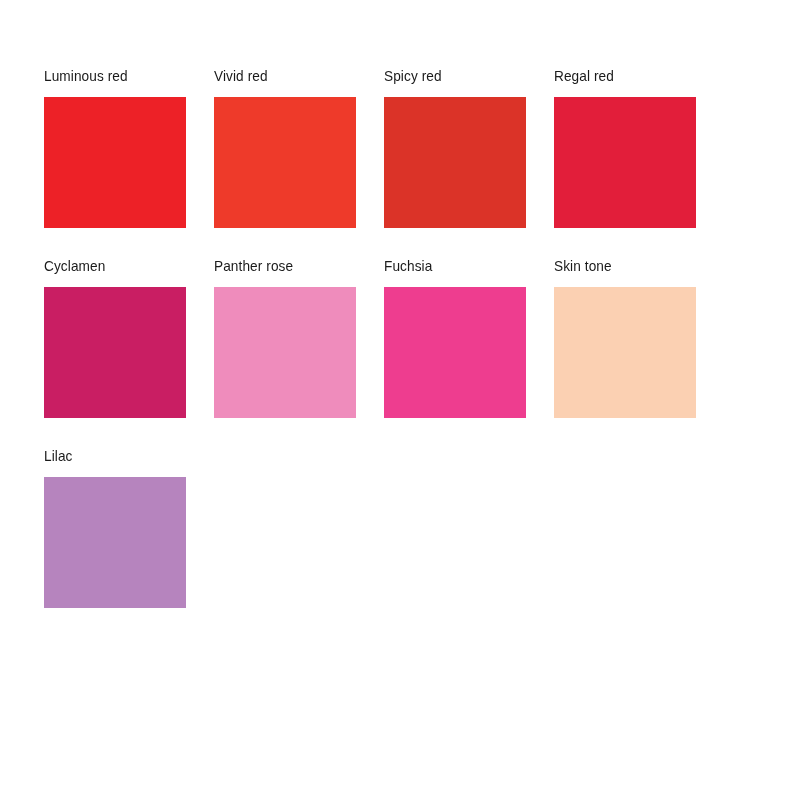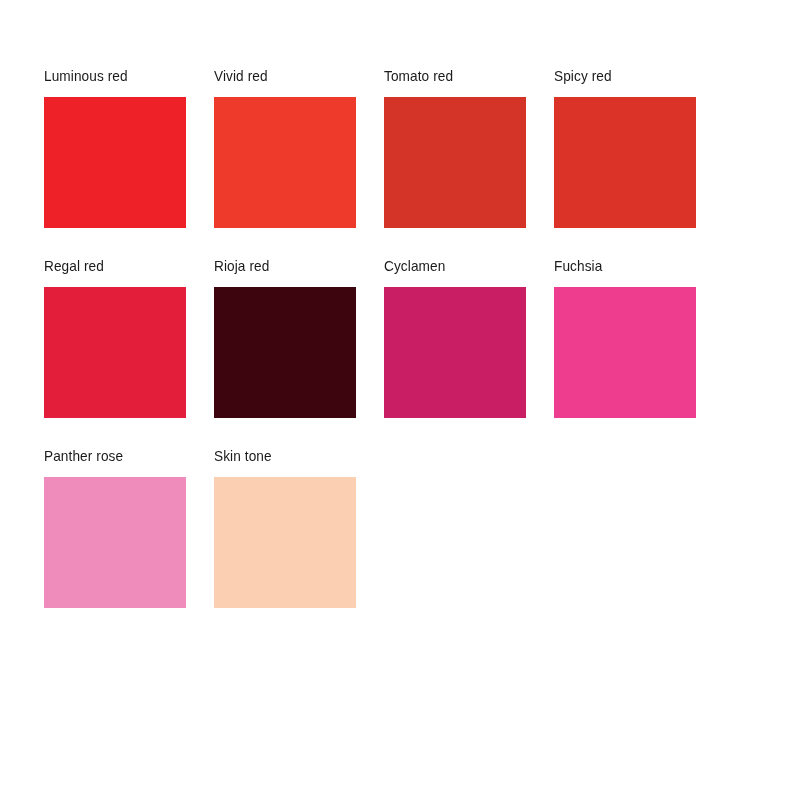--- a/index.html
+++ b/index.html
@@ -62,45 +62,41 @@
   <div class="swatch-grid">
       <div class="swatch-cell">
         <div class="swatch-label">Luminous red</div>
         <div class="swatch-chip" style="background-color: rgb(237, 33, 39);"></div>
       </div>
       <div class="swatch-cell">
         <div class="swatch-label">Vivid red</div>
         <div class="swatch-chip" style="background-color: rgb(238, 58, 42);"></div>
       </div>
       <div class="swatch-cell">
-        <div class="swatch-label">Tomato red</div>
-        <div class="swatch-chip" style="background-color: rgb(211, 52, 39);"></div>
-      </div>
-      <div class="swatch-cell">
         <div class="swatch-label">Spicy red</div>
         <div class="swatch-chip" style="background-color: rgb(219, 51, 40);"></div>
       </div>
       <div class="swatch-cell">
         <div class="swatch-label">Regal red</div>
         <div class="swatch-chip" style="background-color: rgb(226, 30, 58);"></div>
       </div>
       <div class="swatch-cell">
-        <div class="swatch-label">Rioja red</div>
-        <div class="swatch-chip" style="background-color: rgb(61, 6, 15);"></div>
+        <div class="swatch-label">Cyclamen</div>
+        <div class="swatch-chip" style="background-color: rgb(201, 30, 99);"></div>
       </div>
       <div class="swatch-cell">
-        <div class="swatch-label">Cyclamen</div>
-        <div class="swatch-chip" style="background-color: rgb(201, 30, 99);"></div>
+        <div class="swatch-label">Panther rose</div>
+        <div class="swatch-chip" style="background-color: rgb(239, 140, 188);"></div>
       </div>
       <div class="swatch-cell">
         <div class="swatch-label">Fuchsia</div>
         <div class="swatch-chip" style="background-color: rgb(238, 61, 143);"></div>
       </div>
       <div class="swatch-cell">
-        <div class="swatch-label">Panther rose</div>
-        <div class="swatch-chip" style="background-color: rgb(239, 140, 188);"></div>
+        <div class="swatch-label">Skin tone</div>
+        <div class="swatch-chip" style="background-color: rgb(251, 208, 178);"></div>
       </div>
       <div class="swatch-cell">
-        <div class="swatch-label">Skin tone</div>
-        <div class="swatch-chip" style="background-color: rgb(251, 208, 178);"></div>
+        <div class="swatch-label">Lilac</div>
+        <div class="swatch-chip" style="background-color: rgb(182, 132, 190);"></div>
       </div>
     </div>
 </div>
 
 </body></html>

